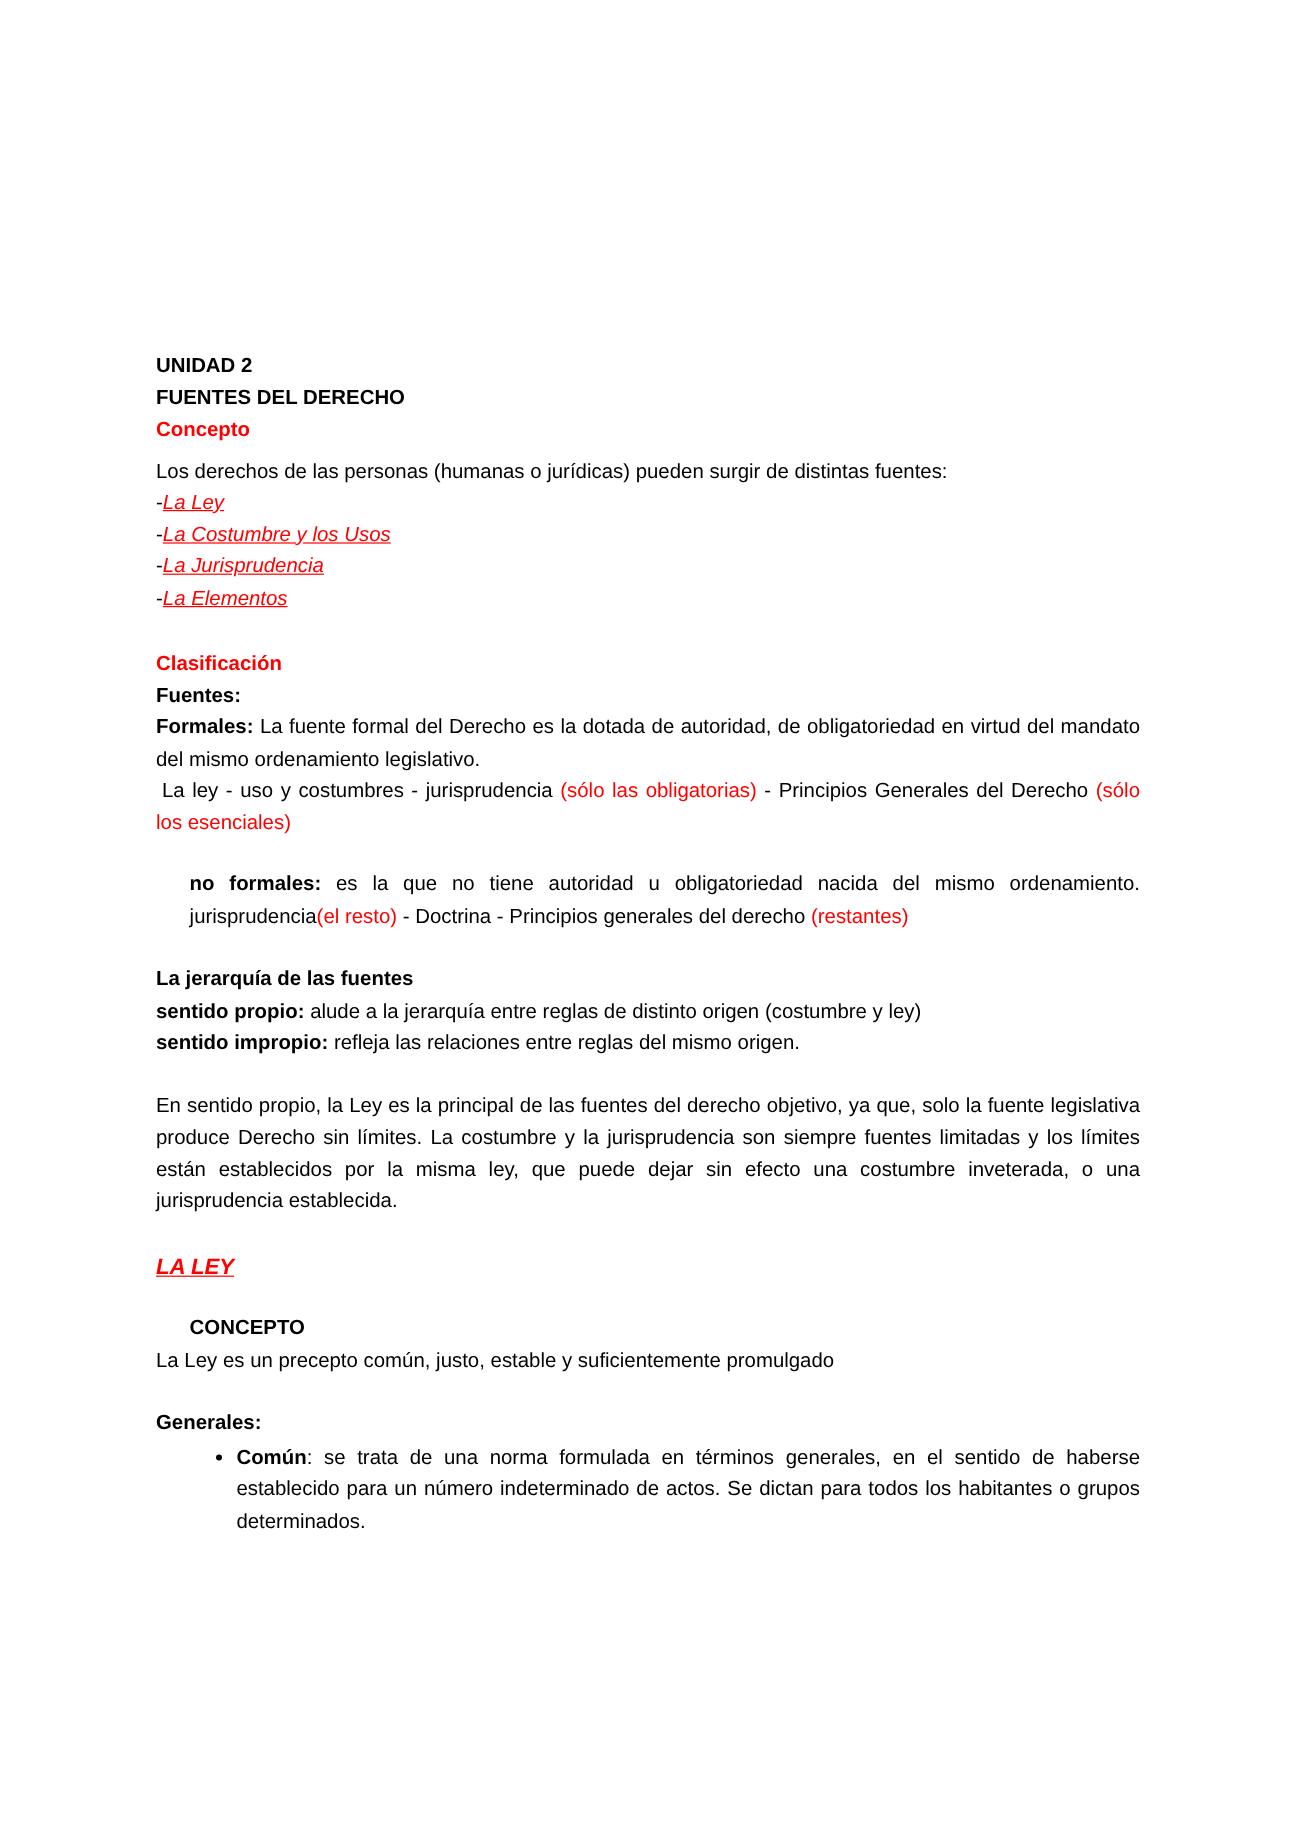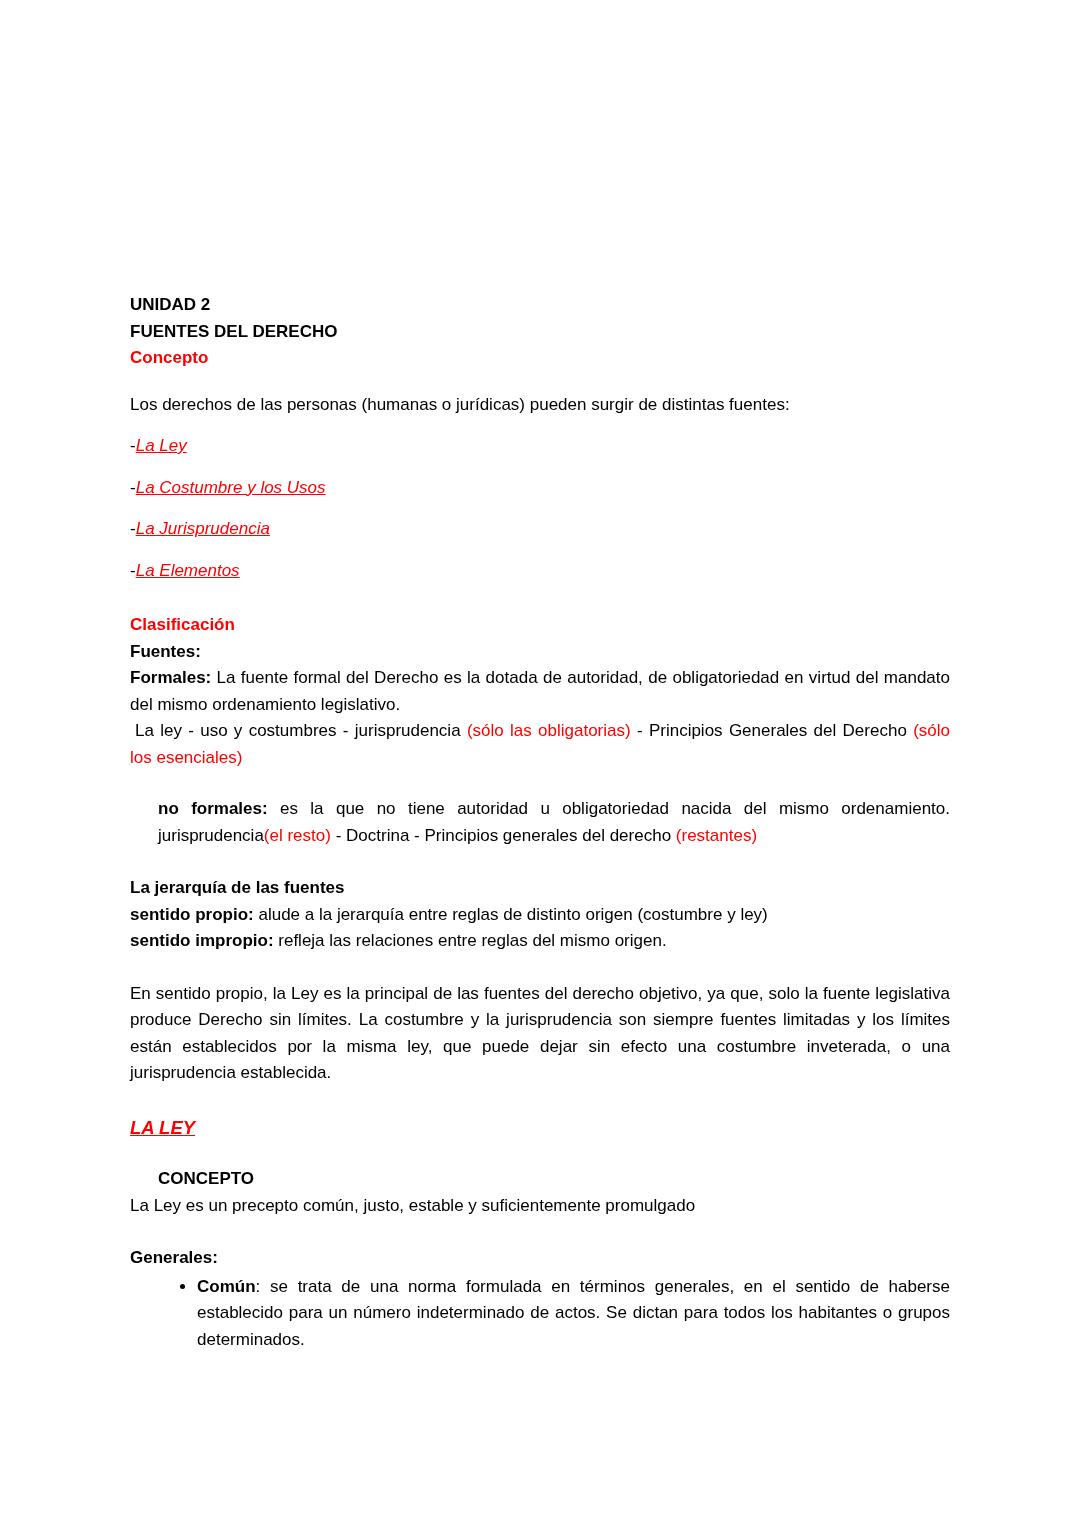--- a/index.html
+++ b/index.html
@@ -25,22 +25,22 @@
   p { margin: 0; padding: 0; }
   .bold { font-weight: bold; }
   .red { color: #ff0000; }
   .justify { text-align: justify; }
   .doclink {
     color: #ff0000;
     font-style: italic;
     text-decoration: underline;
     cursor: pointer;
   }
-  .mt-12 { margin-top: 20px; }
-  .mt-15 { margin-top: 15px; }
+  .mt-12 { margin-top: 8px; }
+  .mt-15 { }
   .mt-25 { margin-top: 25px; margin-left: 28px; }
   .mt-26 { margin-top: 26px; }
   .mt-28 { margin-top: 28px; }
   .indent-sm { text-indent: 5px; }
   .laley-heading {
     color: #ff0000;
     font-weight: bold;
     font-style: italic;
     text-decoration: underline;
     font-size: 18.5px;

